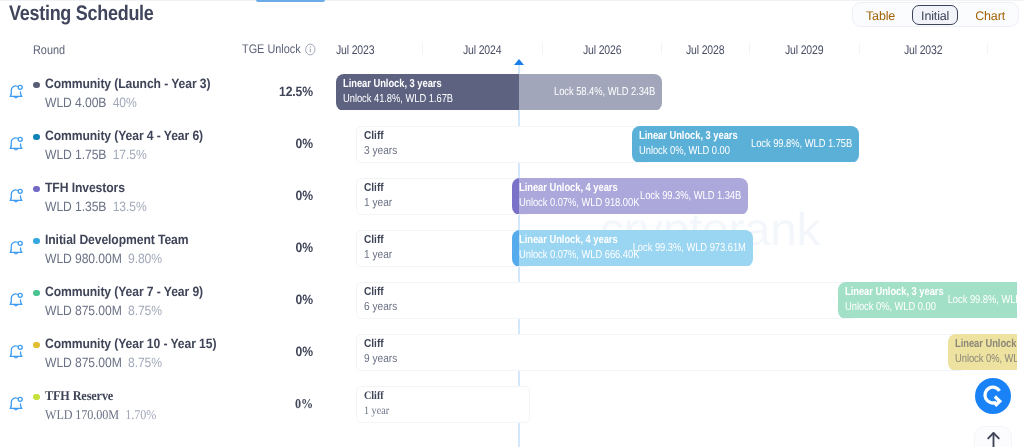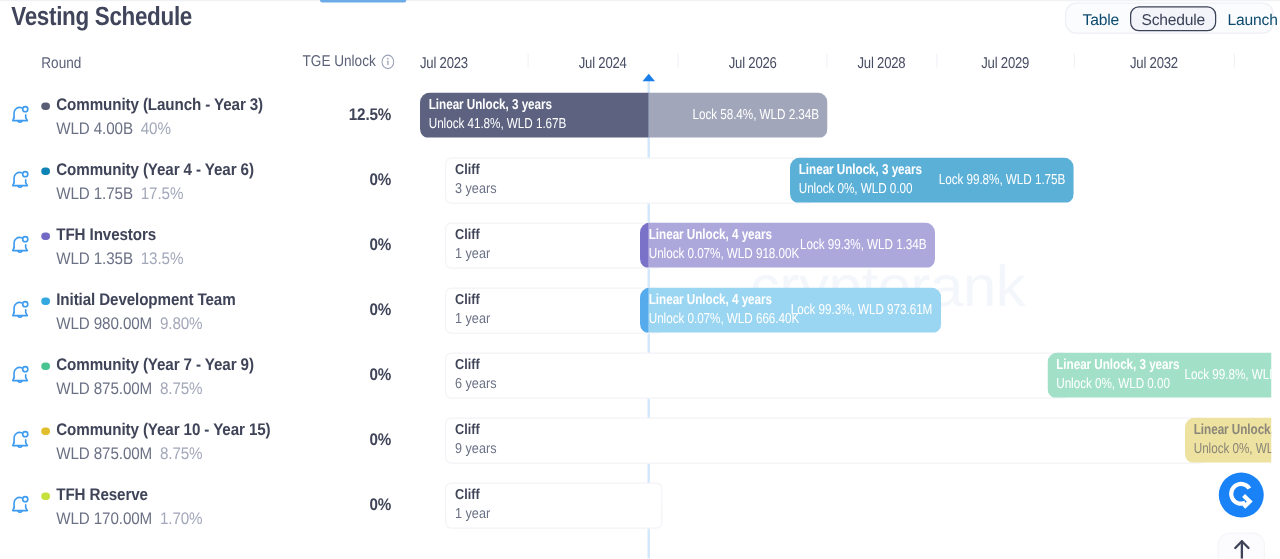--- a/index.html
+++ b/index.html
@@ -42,21 +42,21 @@
   }
 
   
   .view-switch {
     position:absolute; left:852px; top:2px; width:167px;
     display:flex; align-items:center; justify-content:space-between;
     background:#fbfcfe; border:1px solid #eef0f5; border-radius:9px;
     padding:2px 4px; height:25px;
   }
   .view-switch .vs-btn {
-    font-size:12.5px; color:#0c4a6e; height:20px;
+    font-size:12.5px; color:#a16207; height:20px;
     line-height:20px; border-radius:7px; border:1.3px solid transparent;
     white-space:nowrap; cursor:pointer; text-align:center; padding:0 8px;
     letter-spacing:-0.15px;
   }
   .view-switch .vs-btn.active {
     background:#f2f4fa; color:#3c4257; border:1.3px solid #3c4257; font-weight:400;
   }
 
   
   .thead { position:absolute; left:0; top:43px; width:1024px; height:22px; }
@@ -126,22 +126,22 @@
 </head>
 <body>
 
 <div class="page">
   <div class="top-tab-border"></div>
   <div class="top-tab-underline"></div>
   <div class="watermark">cryptorank</div>
   <div class="title">Vesting Schedule</div>
   <div class="view-switch" id="view-switch">
       <div class="vs-btn">Table</div>
-      <div class="vs-btn active">Schedule</div>
-      <div class="vs-btn">Launch</div>
+      <div class="vs-btn active">Initial</div>
+      <div class="vs-btn">Chart</div>
     </div>
   <div class="thead" id="thead">
       <div class="th th-round">Round</div>
       <div class="th th-tge">
         <span>TGE Unlock</span>
         <span class="info-icon"><svg width="13" height="13" viewBox="0 0 16 16">
             <circle cx="8" cy="8" r="6.6" fill="none" stroke="#9aa1b4" stroke-width="1.2"></circle>
             <circle cx="8" cy="4.9" r="0.85" fill="#9aa1b4"></circle>
             <rect x="7.3" y="6.7" width="1.45" height="4.7" rx="0.7" fill="#9aa1b4"></rect>
           </svg></span>
@@ -292,21 +292,21 @@
             <div class="c2">9 years</div>
           </div>
           <div class="bar" style="left: 948px; width: 342px;">
             <div class="seg-u" style="width: 0px; background: rgb(237, 226, 160);"></div>
             <div class="seg-l" style="width: 342px; background: rgb(237, 226, 160);"></div>
             <div class="t1" style="color: rgb(139, 134, 120);">Linear Unlock, 6 years</div>
             <div class="t2" style="color: rgb(139, 134, 120);">Unlock 0%, WLD 0.00</div>
           </div>
         </div>
       </div>
-      <div class="row" style="top: 376px;">
+      <div class="row" style="top: 376px; font-family: Liberation Serif, serif;">
         <div class="bell"><svg width="14.5" height="16.5" viewBox="0 0 14.5 16.5" fill="none">
             <path d="M2.25 10.1V6.3a4.35 4.35 0 0 1 6.0-4.05" stroke="#3d9bf0" stroke-width="1.3" stroke-linecap="round"></path>
             <path d="M11.55 7.9v2.2l1.35 2.35H1.2l1.05-2.35" stroke="#3d9bf0" stroke-width="1.3" stroke-linecap="round" stroke-linejoin="round"></path>
             <path d="M5.45 13.0a1.75 1.75 0 0 0 3.0 0" stroke="#3d9bf0" stroke-width="1.3" stroke-linecap="round"></path>
             <circle cx="11.2" cy="3.35" r="2.05" fill="none" stroke="#3d9bf0" stroke-width="1.3"></circle>
           </svg></div>
         <div class="dot" style="background: rgb(198, 224, 60);"></div>
         <div class="r-name">TFH Reserve</div>
         <div class="r-sub"><span>WLD 170.00M</span><span style="display: inline-block; width: 7px;"></span><span class="pct">1.70%</span></div>
         <div class="r-tge">0%</div>

